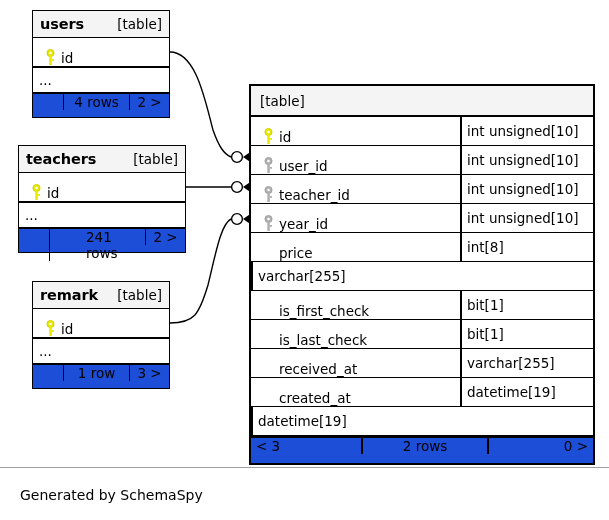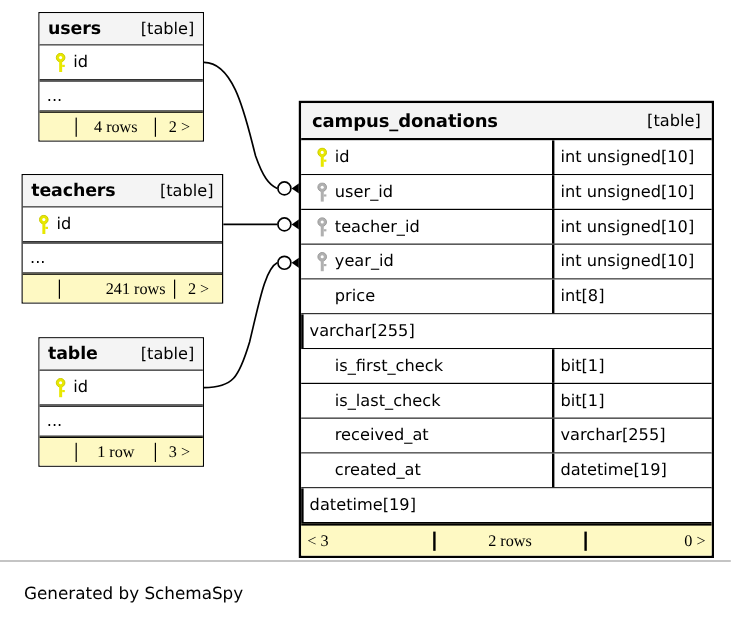--- a/index.html
+++ b/index.html
@@ -91,21 +91,21 @@
     align-items: stretch;
     border-bottom: 1.5px solid #000000;
     box-sizing: border-box;
     height: 29px;
     background: #ffffff;
   }
   .col-row:last-of-type { border-bottom: none; }
 
   .col-name {
     display: flex;
-    align-items: center;
+    align-items: flex-end;
     flex: 1 1 auto;
     min-width: 0;
     padding-left: 6px;
     font-size: 13.5px;
     color: #000000;
     box-sizing: border-box;
   }
   .col-type {
     display: flex;
     align-items: center;
@@ -138,26 +138,25 @@
     box-sizing: border-box;
     padding-left: 6px;
     font-size: 13.5px;
     background: #ffffff;
     color: #000000;
   }
 
   
   .tbl-footer {
     display: flex;
-    align-items: center;
+    align-items: flex-start;
     height: 24px;
     box-sizing: border-box;
     border-top: 1.5px solid #000000;
-    background: #fef9c3;
-    font-family: Liberation Serif, serif;
+    background: #1d4ed8;
   }
   .main .tbl-footer {
     height: 27px;
     border-top-width: 2px;
   }
   .foot-cell {
     display: flex;
     align-items: center;
     font-size: 13.5px;
     color: #000000;
@@ -259,21 +258,21 @@
     <div class="ellipsis-row">...</div>
     <div class="tbl-footer">
       <span class="foot-cell foot-left" style="width:30px;flex:0 0 30px;"></span>
       <span class="foot-cell foot-center foot-div" style="flex:1 1 auto;padding-left:36px;">241 rows</span>
       <span class="foot-cell foot-center foot-div" style="width:40px;flex:0 0 40px;">2 &gt;</span>
     </div>
   </div>
 
   <div class="table-box" style="left:32px; top:281px; width:138px;">
     <div class="tbl-title">
-      <span class="tbl-name">table</span>
+      <span class="tbl-name">remark</span>
       <span class="tbl-kind">[table]</span>
     </div>
     <div class="col-row">
       <span class="col-name">
         <span class="keyslot">
           <svg width="9" height="17" viewBox="0 0 9 17" aria-hidden="true">
             <circle cx="4.5" cy="4" r="3.6" fill="#e8e800" stroke="#c9c900" stroke-width="0.8"></circle>
             <circle cx="4.5" cy="4" r="1.3" fill="#ffffff"></circle>
             <rect x="3.3" y="6.5" width="2.5" height="9.5" fill="#e8e800"></rect>
             <rect x="5.8" y="10" width="2.2" height="1.8" fill="#e8e800"></rect>
@@ -285,21 +284,20 @@
     <div class="ellipsis-row">...</div>
     <div class="tbl-footer">
       <span class="foot-cell foot-left" style="width:30px;flex:0 0 30px;"></span>
       <span class="foot-cell foot-center foot-div" style="flex:1 1 auto;">1 row</span>
       <span class="foot-cell foot-center foot-div" style="width:40px;flex:0 0 40px;">3 &gt;</span>
     </div>
   </div>
 
   <div class="table-box main" style="left:249px; top:84px; width:346px;">
     <div class="tbl-title">
-      <span class="tbl-name">campus_donations</span>
       <span class="tbl-kind">[table]</span>
     </div>
 
     <div class="col-row">
       <span class="col-name">
         <span class="keyslot">
           <svg width="9" height="17" viewBox="0 0 9 17" aria-hidden="true">
             <circle cx="4.5" cy="4" r="3.6" fill="#e8e800" stroke="#c9c900" stroke-width="0.8"></circle>
             <circle cx="4.5" cy="4" r="1.3" fill="#ffffff"></circle>
             <rect x="3.3" y="6.5" width="2.5" height="9.5" fill="#e8e800"></rect>

